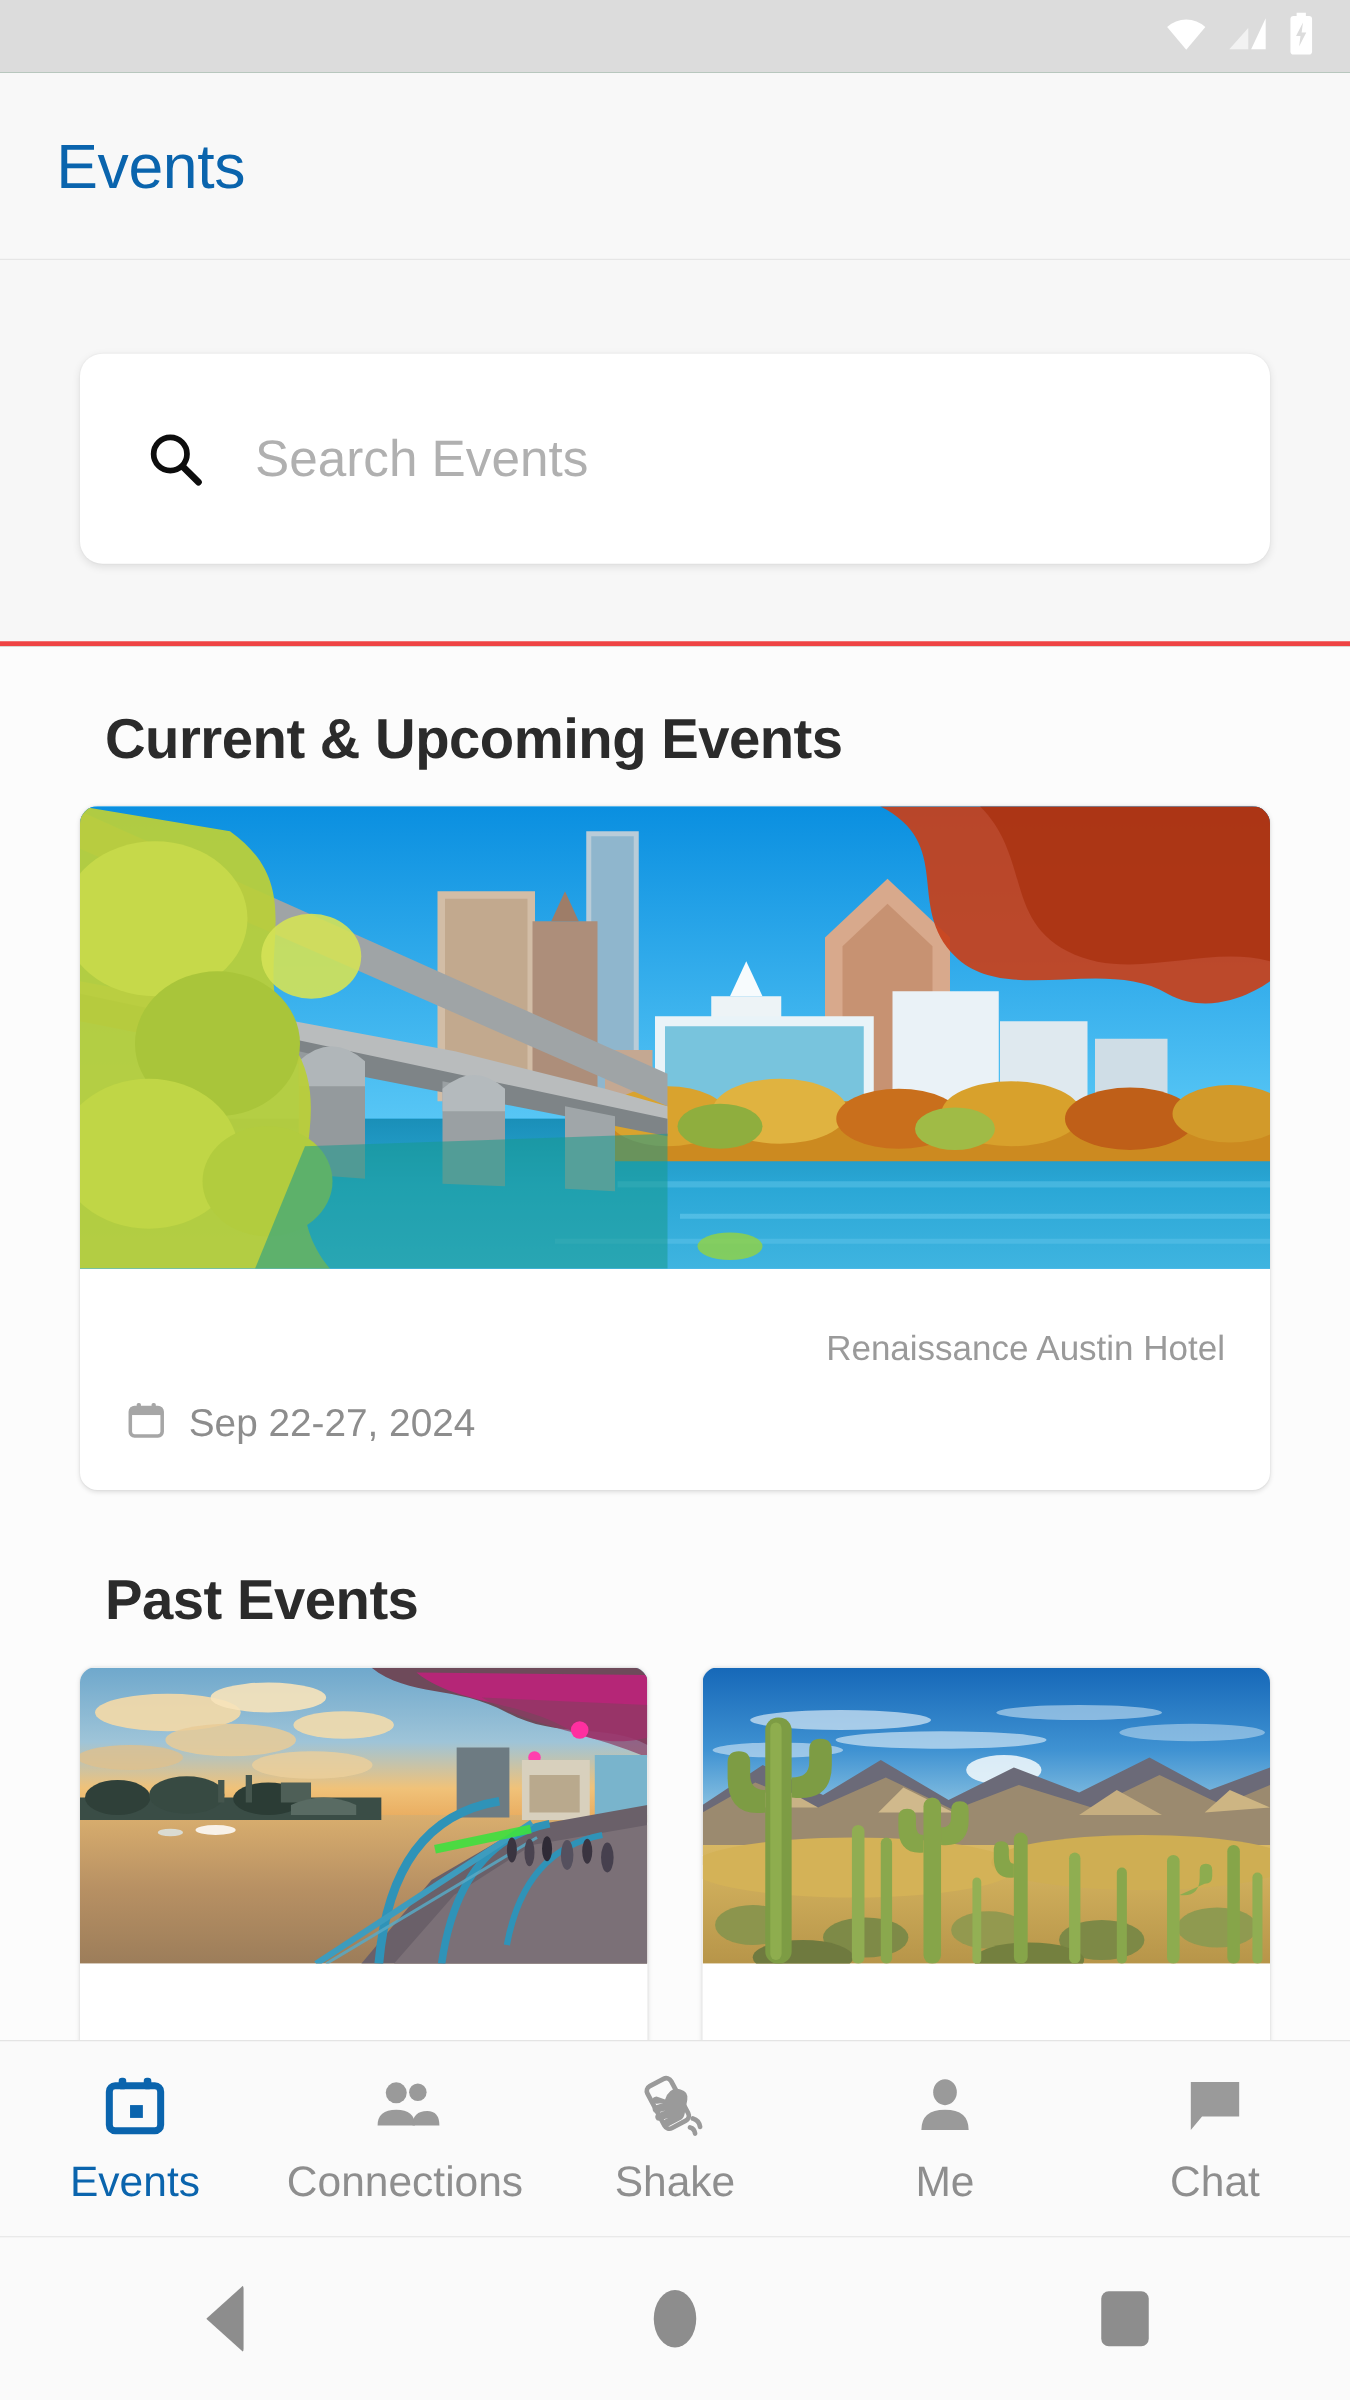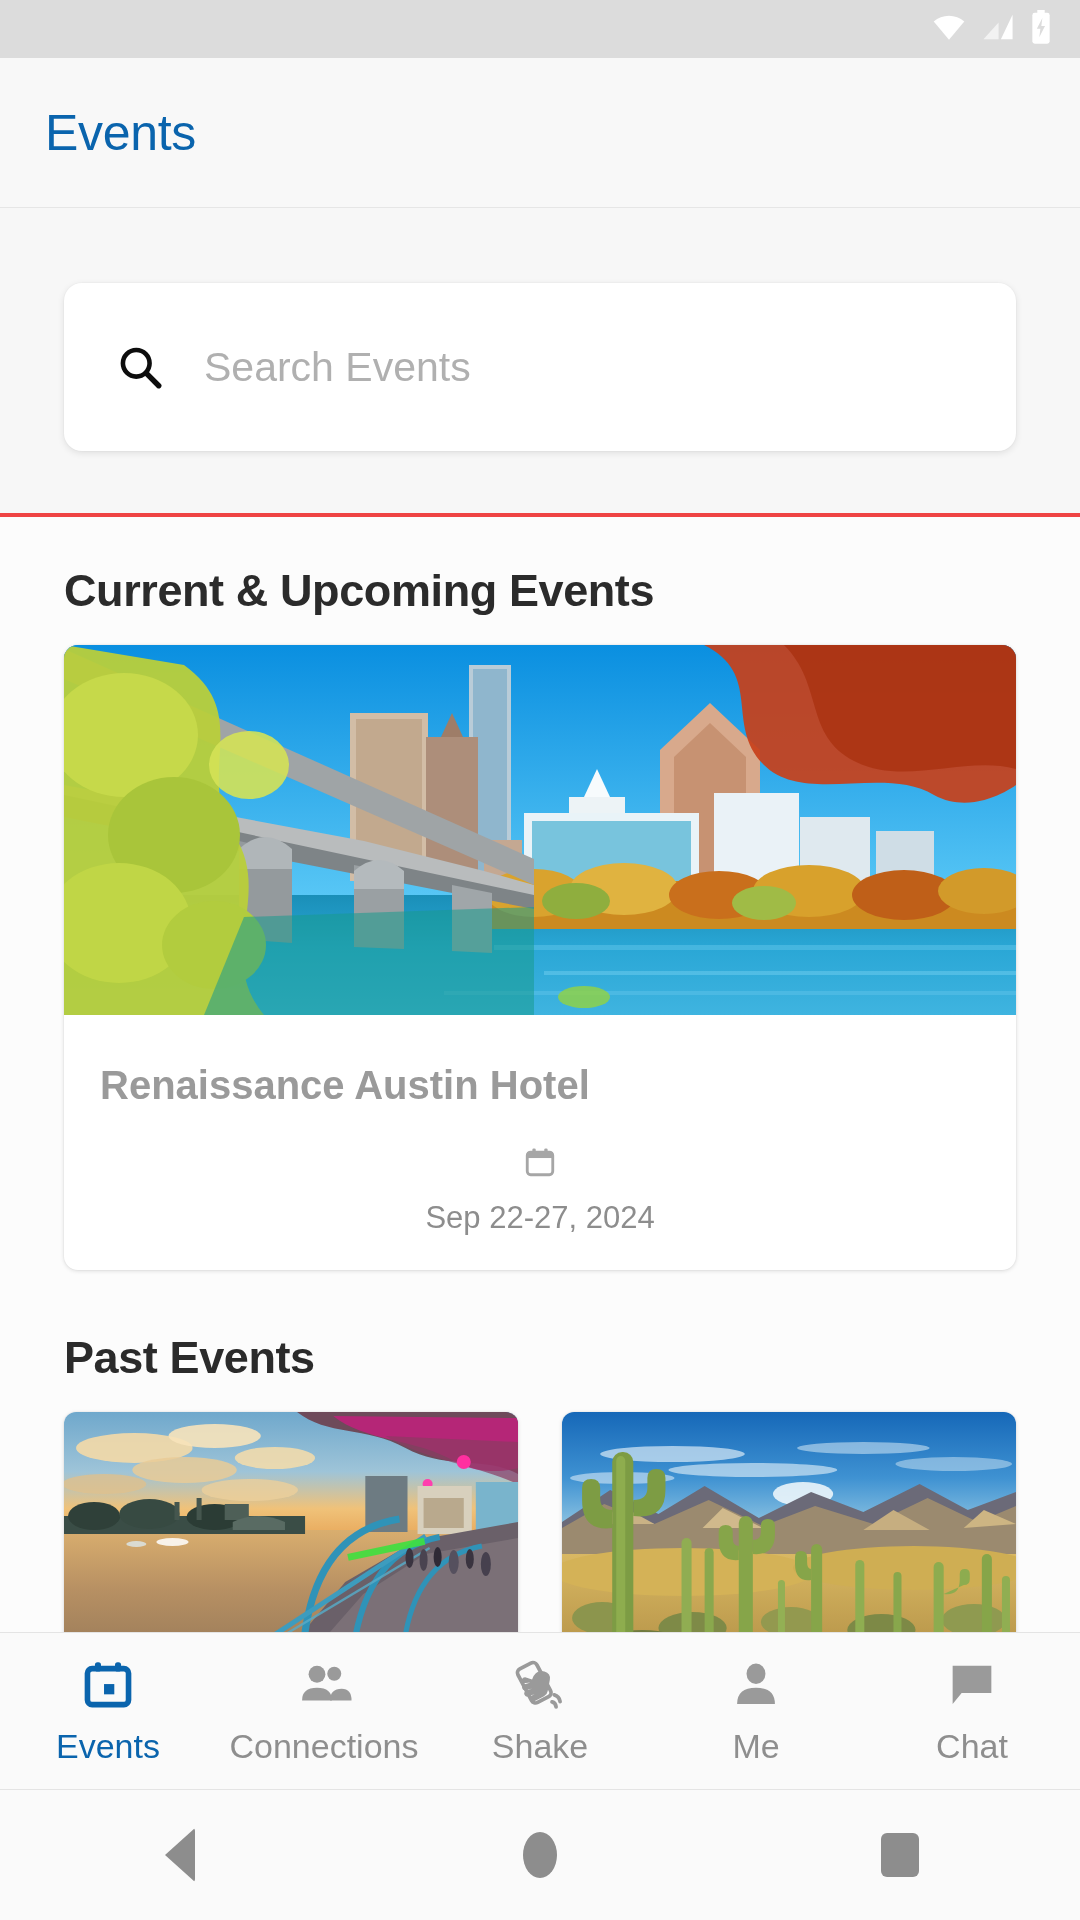--- a/index.html
+++ b/index.html
@@ -86,20 +86,21 @@
     overflow: hidden;
     position: relative;
   }
 
   .section-title {
     font-size: 45px;
     font-weight: bold;
     color: #2b2b2b;
     padding: 48px 0 28px 64px;
     letter-spacing: -0.4px;
+    margin-left: 20px;
   }
   .section-title.past { padding-top: 62px; }
 
   
   .event-card {
     margin: 0 64px 0 64px;
     background: #ffffff;
     border-radius: 14px;
     box-shadow: 0 1px 4px rgba(0,0,0,0.13), 0 0 0 1px rgba(0,0,0,0.02);
     overflow: hidden;
@@ -114,31 +115,31 @@
   .card-body { padding: 30px 36px 34px 36px; }
   .event-title {
     font-size: 36px;
     font-weight: bold;
     color: #1f1f1f;
     white-space: nowrap;
     overflow: hidden;
     letter-spacing: -0.3px;
   }
   .event-venue {
-    font-size: 40px;
+    font-size: 28px;
     color: #9a9a9a;
     margin-top: 18px;
-    font-weight: 700;
+    font-weight: 400;
+    text-align: right;
   }
   .event-date-row {
     display: flex;
     align-items: center;
-    margin-top: 37px;
+    margin-top: 24px;
     gap: 17px;
-    flex-direction: column;
   }
   .event-date {
     font-size: 31px;
     color: #8d8d8d;
     font-weight: 400;
   }
 
   
   .past-grid {
     display: flex;

